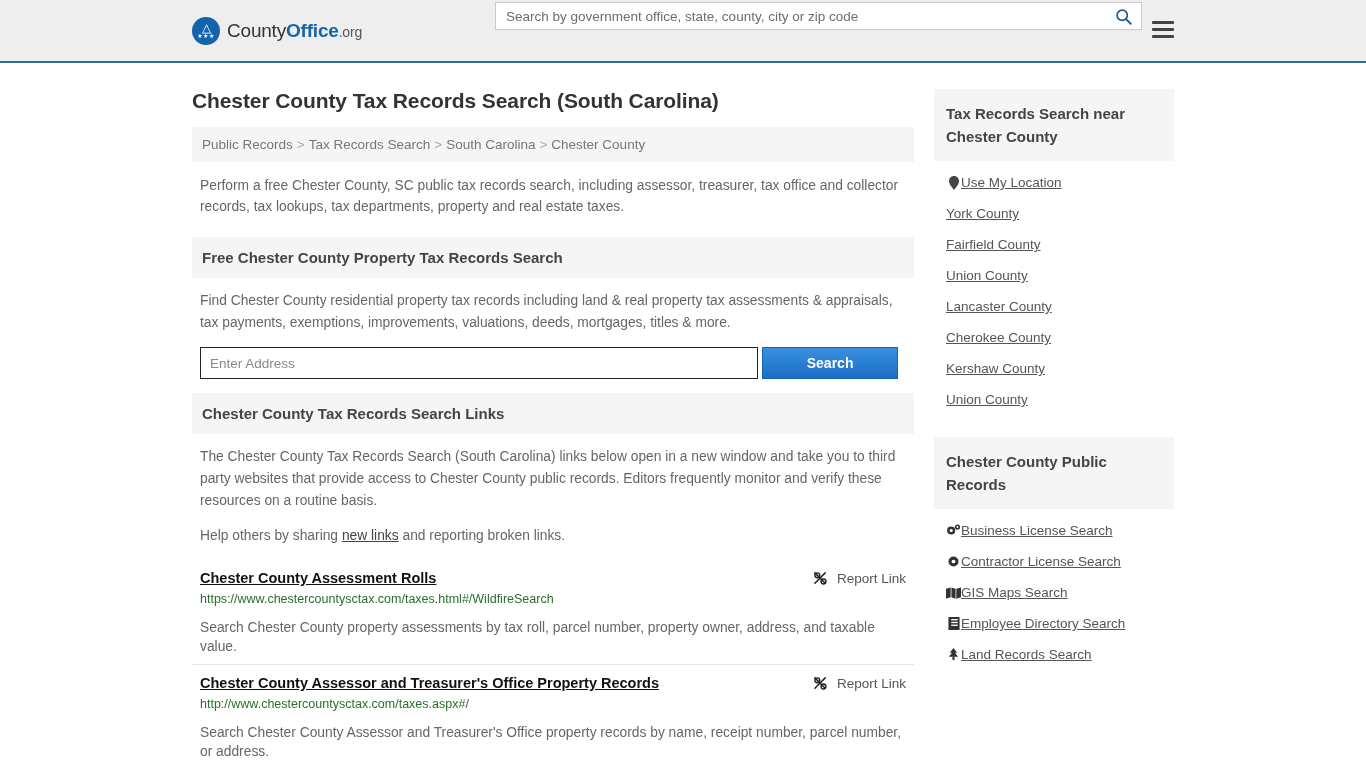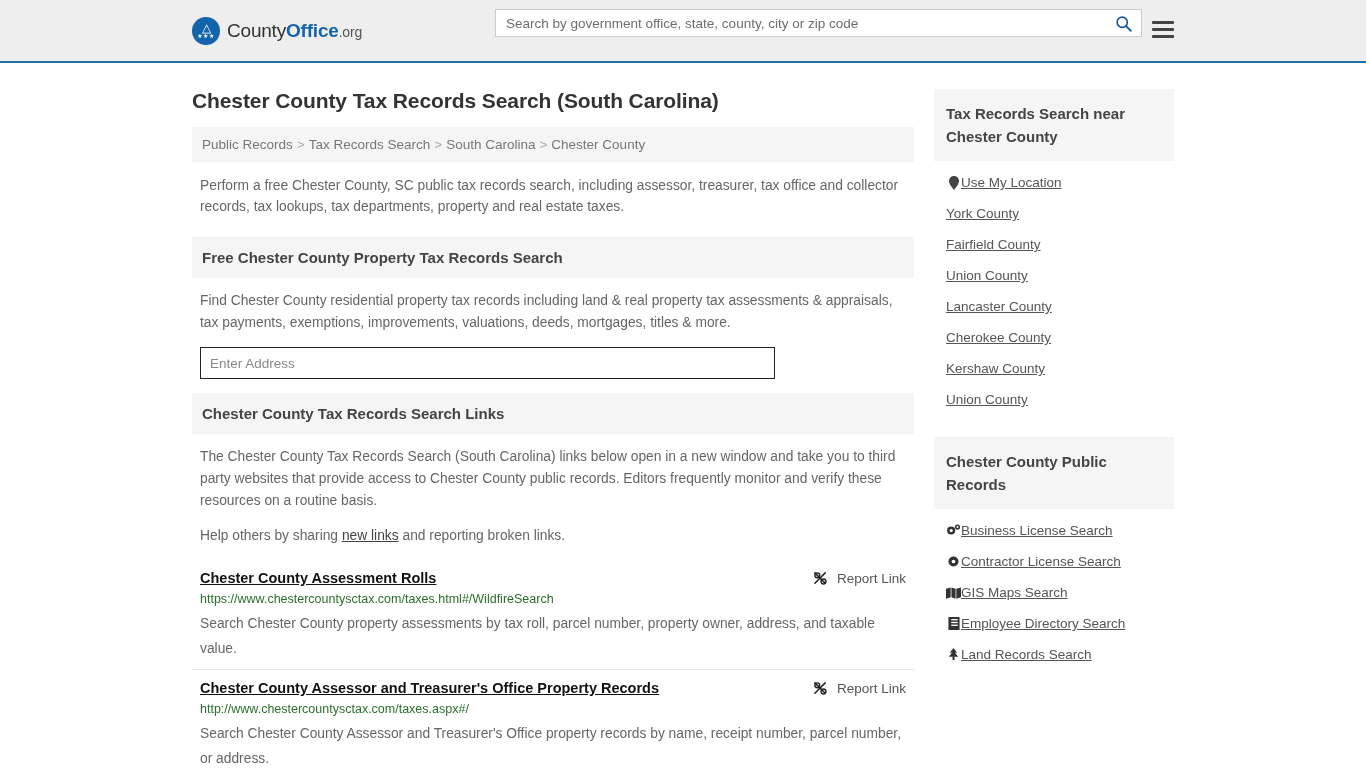--- a/index.html
+++ b/index.html
@@ -57,21 +57,21 @@
     white-space: nowrap;
     letter-spacing: -0.2px;
   }
   .logo-text .b { color: #1464ac; font-weight: bold; }
   .logo-text .c { font-weight: normal; color: #333; }
   .logo-text .org { font-size: 14px; color: #555; }
 
   .header-search {
     position: absolute;
     left: 495px;
-    top: 9px;
+    top: 2px;
     width: 647px;
     height: 28px;
     background: #ffffff;
     border: 1px solid #cccccc;
     display: flex;
     align-items: center;
   }
   .header-search input {
     flex: 1;
     border: none;
@@ -230,22 +230,22 @@
     padding-top: 1px;
   }
   .result-url {
     font-size: 12.5px;
     color: #2b6e2b;
     margin-top: 6px;
   }
   .result-desc {
     font-size: 13.8px;
     color: #666666;
-    line-height: 25px;
-    margin-top: 5px;
+    line-height: 19px;
+    margin-top: 12px;
   }
 
   
   .side-head {
     background: #f5f5f5;
     padding: 13px 12px;
     font-size: 15px;
     font-weight: bold;
     color: #444444;
     line-height: 23px;
@@ -316,20 +316,21 @@
       </div>
 
       <div class="intro-text">Perform a free Chester County, SC public tax records search, including assessor, treasurer, tax office and collector records, tax lookups, tax departments, property and real estate taxes.</div>
 
       <div class="sect-head">Free Chester County Property Tax Records Search</div>
       <div class="sect-body">
         <p>Find Chester County residential property tax records including land &amp; real property tax assessments &amp; appraisals, tax payments, exemptions, improvements, valuations, deeds, mortgages, titles &amp; more.</p>
 
         <div class="addr-form">
           <input type="text" placeholder="Enter Address" style="">
+          <button class="btn-search">Search</button>
         </div>
 
       </div>
 
       <div class="sect-head">Chester County Tax Records Search Links</div>
       <div class="sect-body">
         <p>The Chester County Tax Records Search (South Carolina) links below open in a new window and take you to third party websites that provide access to Chester County public records. Editors frequently monitor and verify these resources on a routine basis.</p>
         <p><span>Help others by sharing </span><a href="#">new links</a><span> and reporting broken links.</span></p>
       </div>
 

